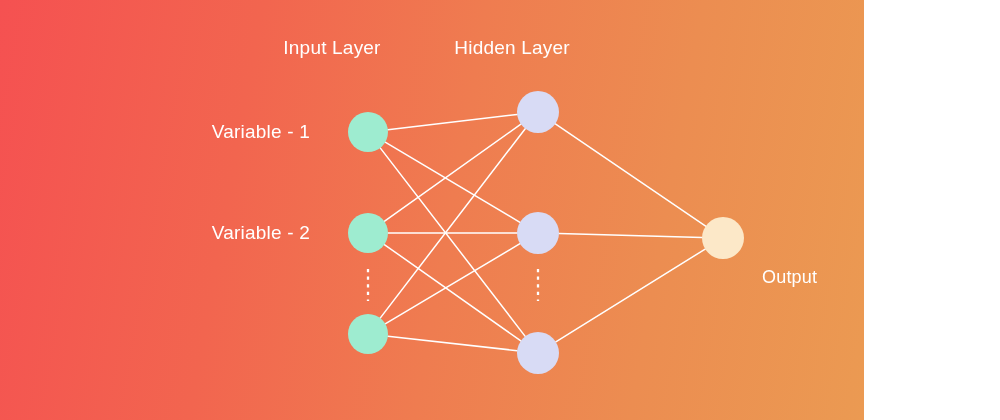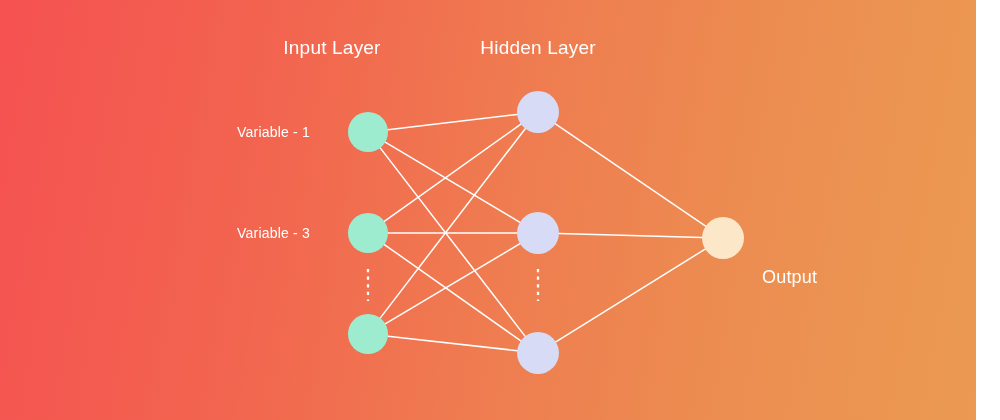--- a/index.html
+++ b/index.html
@@ -3,21 +3,21 @@
 <meta charset="utf-8">
 <title>Neural Network Diagram</title>
 <style>
   html, body {
     margin: 0;
     padding: 0;
     background: #ffffff;
   }
   #canvas {
     position: relative;
-    width: 976px;
+    width: 864px;
     height: 420px;
     overflow: hidden;
     font-family: "Liberation Sans", sans-serif;
     background: linear-gradient(100deg, #f55151 0%, #f2654f 28%, #ef7c50 52%, #ec8d51 75%, #eb9a52 100%);
   }
   #edges {
     position: absolute;
     left: 0;
     top: 0;
     width: 1000px;
@@ -38,21 +38,21 @@
     position: absolute;
     border-radius: 50%;
     transform: translate(-50%, -50%);
   }
   .node-input    { background: #9eecd0; }
   .node-hidden   { background: #d8dbf5; }
   .node-output   { background: #fce8c8; }
   .var-label {
     position: absolute;
     color: #ffffff;
-    font-size: 14px;
+    font-size: 19px;
     font-weight: 400;
     white-space: nowrap;
     transform: translate(-100%, -50%);
     letter-spacing: 0.2px;
     text-align: center;
   }
   .out-label {
     position: absolute;
     color: #ffffff;
     font-size: 18px;
@@ -82,24 +82,24 @@
       <line x1="384.34" y1="244.53" x2="520.84" y2="340.89" stroke="#ffffff" stroke-width="1.5" stroke-linecap="round"></line>
       <line x1="380.16" y1="318.12" x2="525.23" y2="128.67" stroke="#ffffff" stroke-width="1.5" stroke-linecap="round"></line>
       <line x1="385.19" y1="323.78" x2="519.95" y2="243.73" stroke="#ffffff" stroke-width="1.5" stroke-linecap="round"></line>
       <line x1="387.88" y1="336.22" x2="517.13" y2="350.67" stroke="#ffffff" stroke-width="1.5" stroke-linecap="round"></line>
       <line x1="555.36" y1="123.82" x2="705.64" y2="226.18" stroke="#ffffff" stroke-width="1.5" stroke-linecap="round"></line>
       <line x1="558.99" y1="233.57" x2="702.01" y2="237.43" stroke="#ffffff" stroke-width="1.5" stroke-linecap="round"></line>
       <line x1="555.83" y1="341.91" x2="705.17" y2="249.09" stroke="#ffffff" stroke-width="1.5" stroke-linecap="round"></line>
     </svg>
 
   <div class="layer-title" style="left:332px; top:48px;">Input Layer</div>
-  <div class="layer-title" style="left:538px; top:48px;">Hidden Layer</div>
+  <div class="layer-title" style="left:512px; top:48px;">Hidden Layer</div>
 
   <div class="var-label" style="left:310px; top:132px;">Variable - 1</div>
-  <div class="var-label" style="left:310px; top:233px;">Variable - 3</div>
+  <div class="var-label" style="left:310px; top:233px;">Variable - 2</div>
 
   <div class="node node-input" style="left:368px; top:132px; width:40px; height:40px;"></div>
   <div class="node node-input" style="left:368px; top:233px; width:40px; height:40px;"></div>
   <div class="node node-input" style="left:368px; top:334px; width:40px; height:40px;"></div>
 
   <div class="node node-hidden" style="left:538px; top:112px; width:42px; height:42px;"></div>
   <div class="node node-hidden" style="left:538px; top:233px; width:42px; height:42px;"></div>
   <div class="node node-hidden" style="left:538px; top:353px; width:42px; height:42px;"></div>
 
   <div class="node node-output" style="left:723px; top:238px; width:42px; height:42px;"></div>

